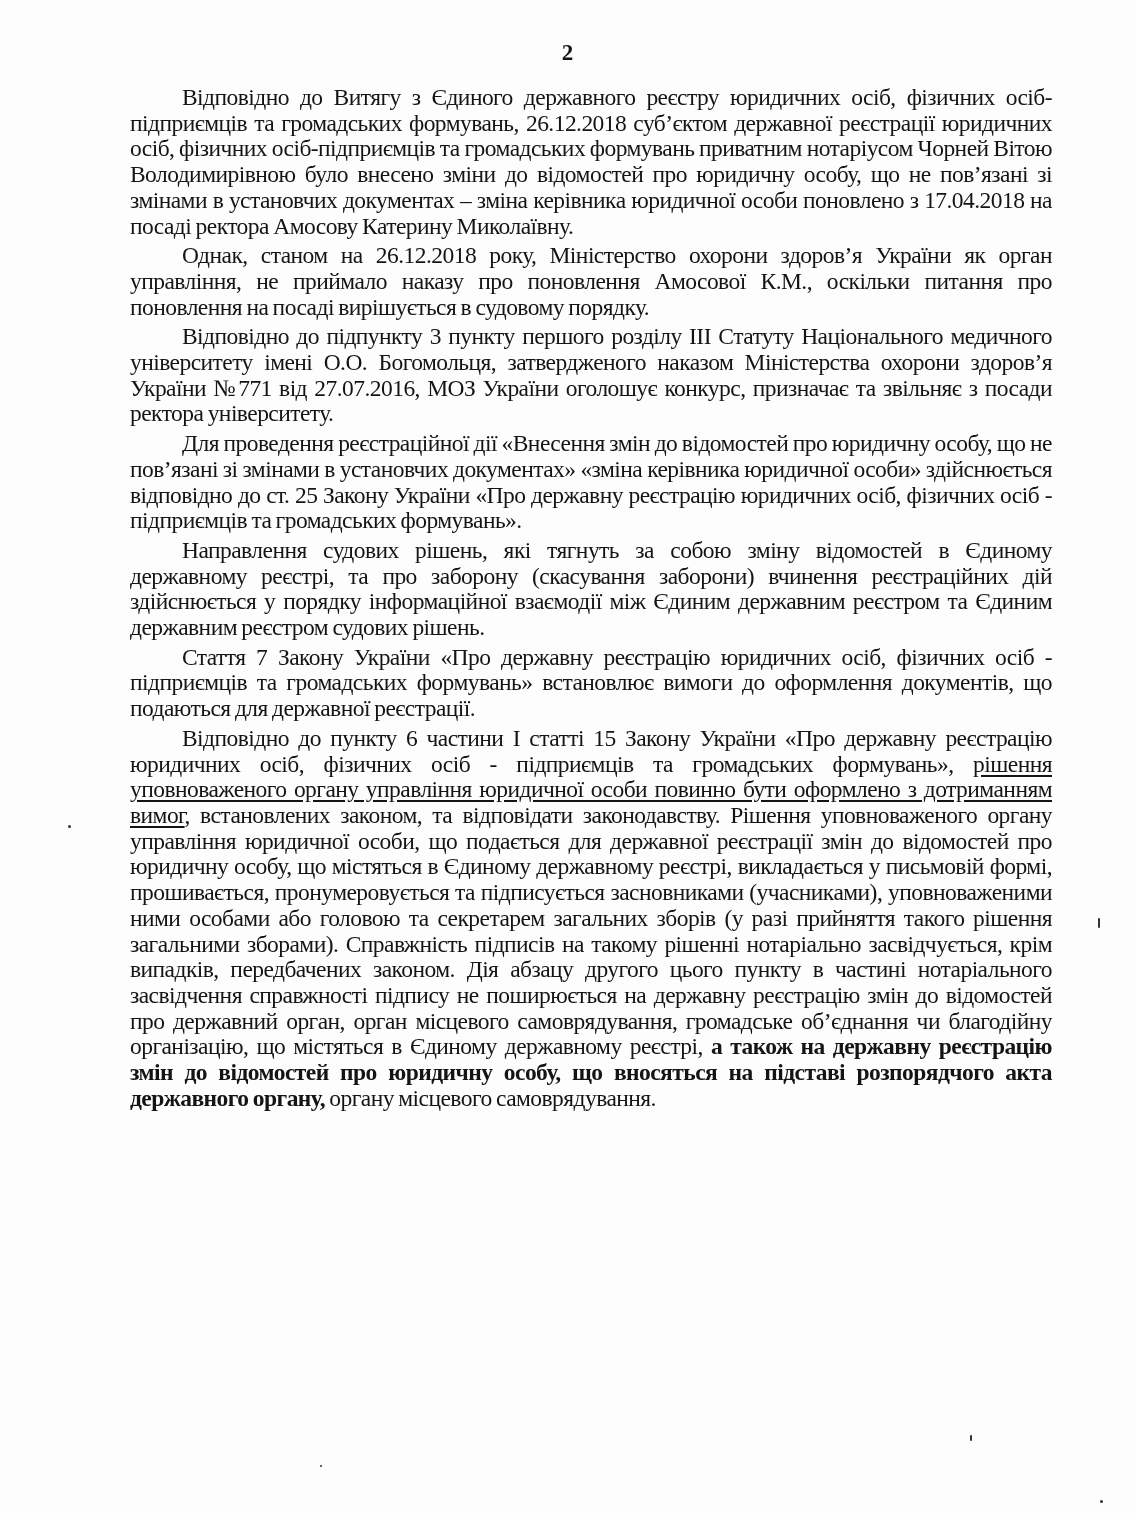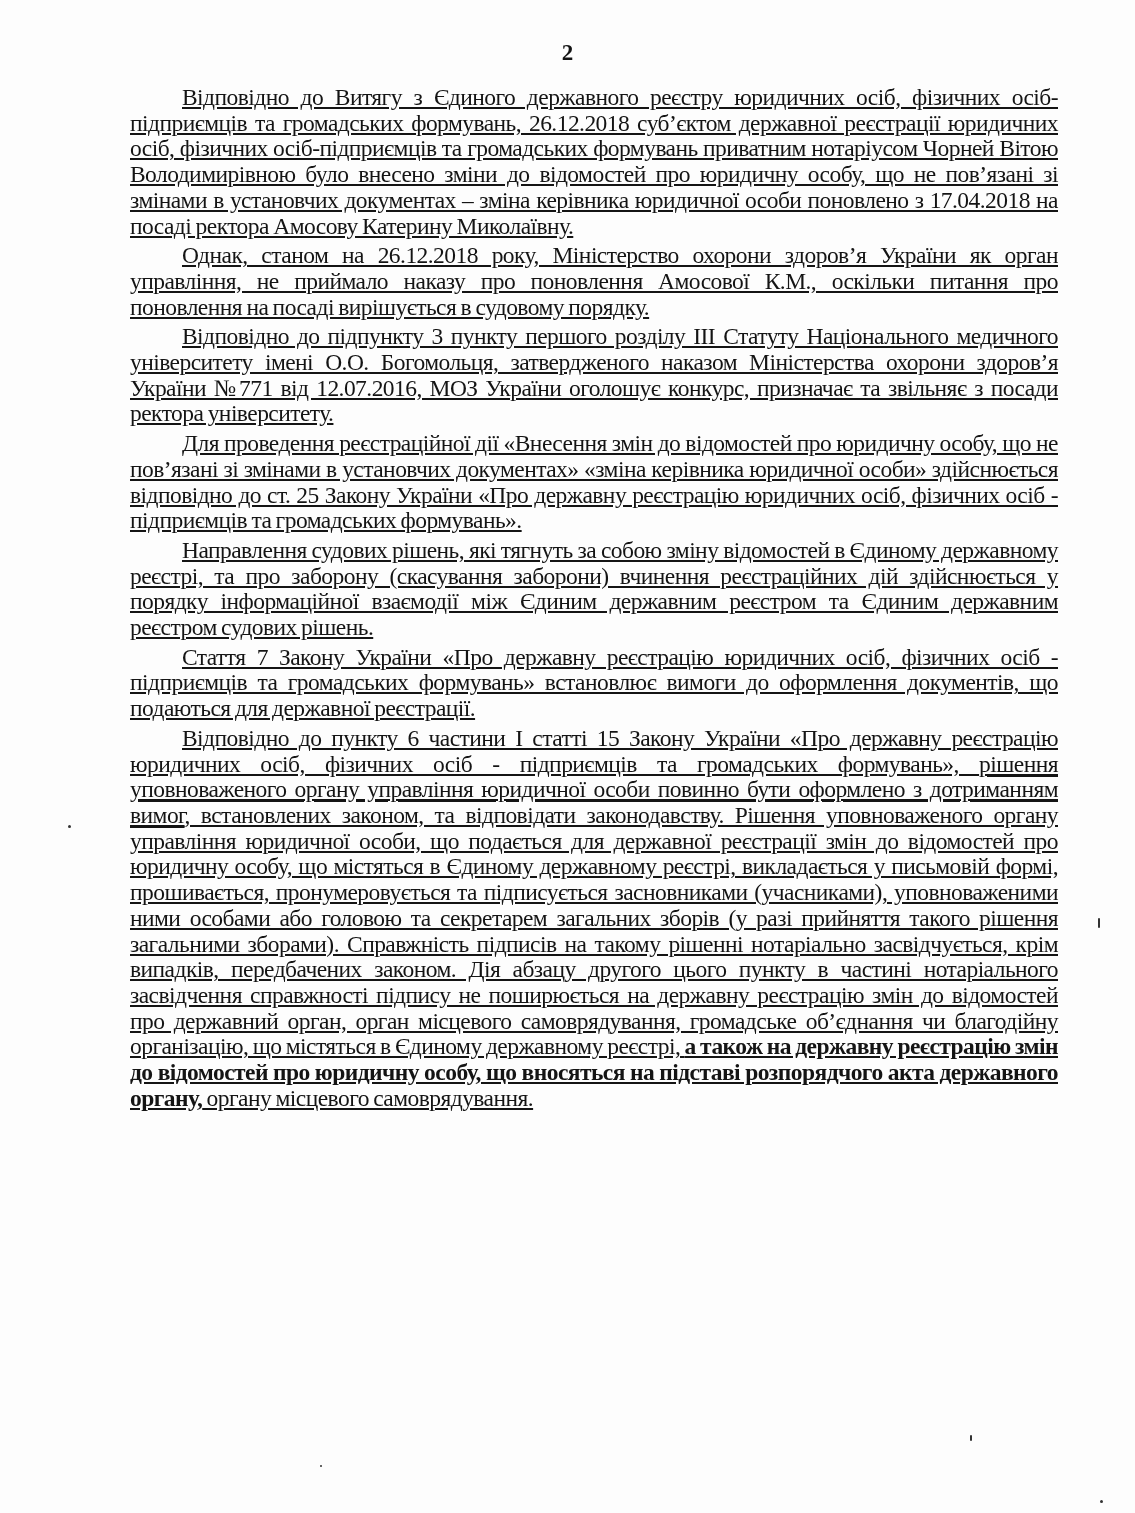--- a/index.html
+++ b/index.html
@@ -11,50 +11,49 @@
     color: #141414;
   }
   .page-number {
     position: absolute; left: 0; top: 40px; width: 1135px;
     text-align: center; font-size: 23px; font-weight: bold;
   }
   .body-text {
     position: absolute; left: 130px; top: 85px; width: 930px;
   }
   .para {
-    margin: 0 2px 4px 0;
+    margin: 0 8px 4px 0;
     font-size: 23.5px;
     line-height: 25.7px;
     text-align: justify;
     text-indent: 52px;
     letter-spacing: -0.55px;
     word-spacing: -1px;
     transform-origin: left top;
-    text-decoration: underline;
   }
   .para.narrow { letter-spacing: -0.9px; }
   .b { font-weight: bold; }
   .u { text-decoration: underline; text-underline-offset: 3px; }
   .speck { position: absolute; background: #333; border-radius: 50%; }
 </style>
 </head>
 <body>
 
 <div>
   <div class="page-number">2</div>
 
   <div class="body-text">
     <p class="para">
       <span>Відповідно до Витягу з Єдиного державного реєстру юридичних осіб, фізичних осіб-підприємців та громадських формувань, 26.12.2018 суб’єктом державної реєстрації юридичних осіб, фізичних осіб-підприємців та громадських формувань приватним нотаріусом Чорней Вітою Володимирівною було внесено зміни до відомостей про юридичну особу, що не пов’язані зі змінами в установчих документах – зміна керівника юридичної особи поновлено з 17.04.2018 на посаді ректора Амосову Катерину Миколаївну.</span>
     </p>
     <p class="para">
       <span>Однак, станом на 26.12.2018 року, Міністерство охорони здоров’я України як орган управління, не приймало наказу про поновлення Амосової К.М., оскільки питання про поновлення на посаді вирішується в судовому порядку.</span>
     </p>
     <p class="para">
-      <span>Відповідно до підпункту 3 пункту першого розділу III Статуту Національного медичного університету імені О.О. Богомольця, затвердженого наказом Міністерства охорони здоров’я України №771 від 12.07.2016, МОЗ України оголошує конкурс, призначає та звільняє з посади ректора університету.</span>
+      <span>Відповідно до підпункту 3 пункту першого розділу III Статуту Національного медичного університету імені О.О. Богомольця, затвердженого наказом Міністерства охорони здоров’я України №771 від 27.07.2016, МОЗ України оголошує конкурс, призначає та звільняє з посади ректора університету.</span>
     </p>
     <p class="para">
       <span>Для проведення реєстраційної дії «Внесення змін до відомостей про юридичну особу, що не пов’язані зі змінами в установчих документах» «зміна керівника юридичної особи» здійснюється відповідно до ст. 25 Закону України «Про державну реєстрацію юридичних осіб, фізичних осіб - підприємців та громадських формувань».</span>
     </p>
     <p class="para">
       <span>Направлення судових рішень, які тягнуть за собою зміну відомостей в Єдиному державному реєстрі, та про заборону (скасування заборони) вчинення реєстраційних дій здійснюється у порядку інформаційної взаємодії між Єдиним державним реєстром та Єдиним державним реєстром судових рішень.</span>
     </p>
     <p class="para">
       <span>Стаття 7 Закону України «Про державну реєстрацію юридичних осіб, фізичних осіб - підприємців та громадських формувань» встановлює вимоги до оформлення документів, що подаються для державної реєстрації.</span>
     </p>

